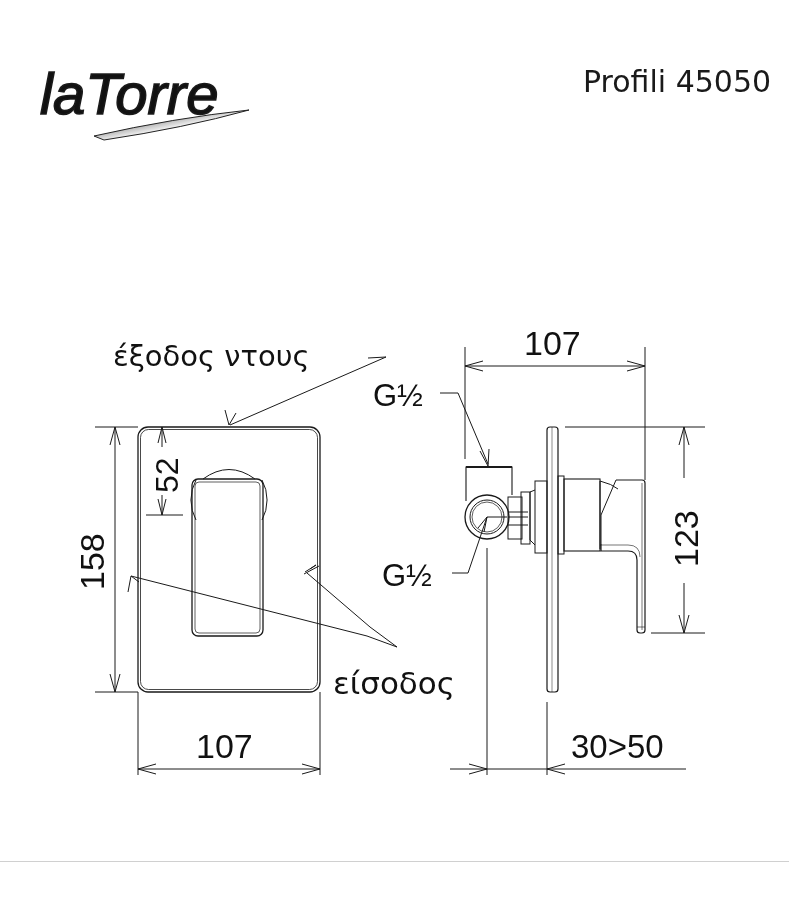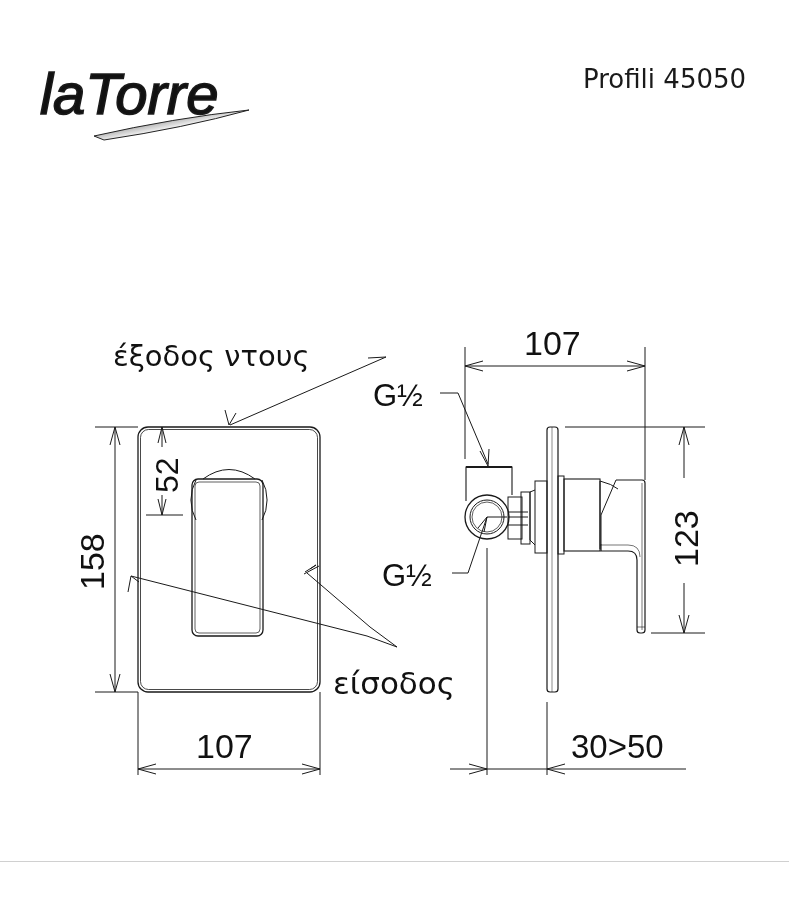--- a/index.html
+++ b/index.html
@@ -1,18 +1,18 @@
 <!DOCTYPE html>
 <html><head>
 <meta charset="utf-8">
 <style>
   html, body { margin:0; padding:0; background:#ffffff; }
   body { width:789px; height:901px; position:relative; overflow:hidden; font-family:"DejaVu Sans", sans-serif; }
   .logo { position:absolute; left:34px; top:36px; width:230px; height:112px; }
-  .model { position:absolute; left:583px; top:64px; font-family:"DejaVu Sans", sans-serif; font-size:26px; color:#1a1a1a; letter-spacing:0px; }
+  .model { position:absolute; left:583px; top:64px; font-family:"DejaVu Sans", sans-serif; font-size:30px; color:#1a1a1a; letter-spacing:0px; }
   .drawing { position:absolute; left:0; top:0; width:789px; height:901px; }
   .footer-line { position:absolute; left:0; top:861px; width:789px; height:1px; background:#d0d0d0; }
   svg text { font-family:"Liberation Sans", sans-serif; fill:#111; }
   .gk { font-family:"DejaVu Sans", sans-serif; }
 </style>
 </head>
 <body>
 
 <svg class="logo" viewBox="0 0 230 112">
   <defs>

